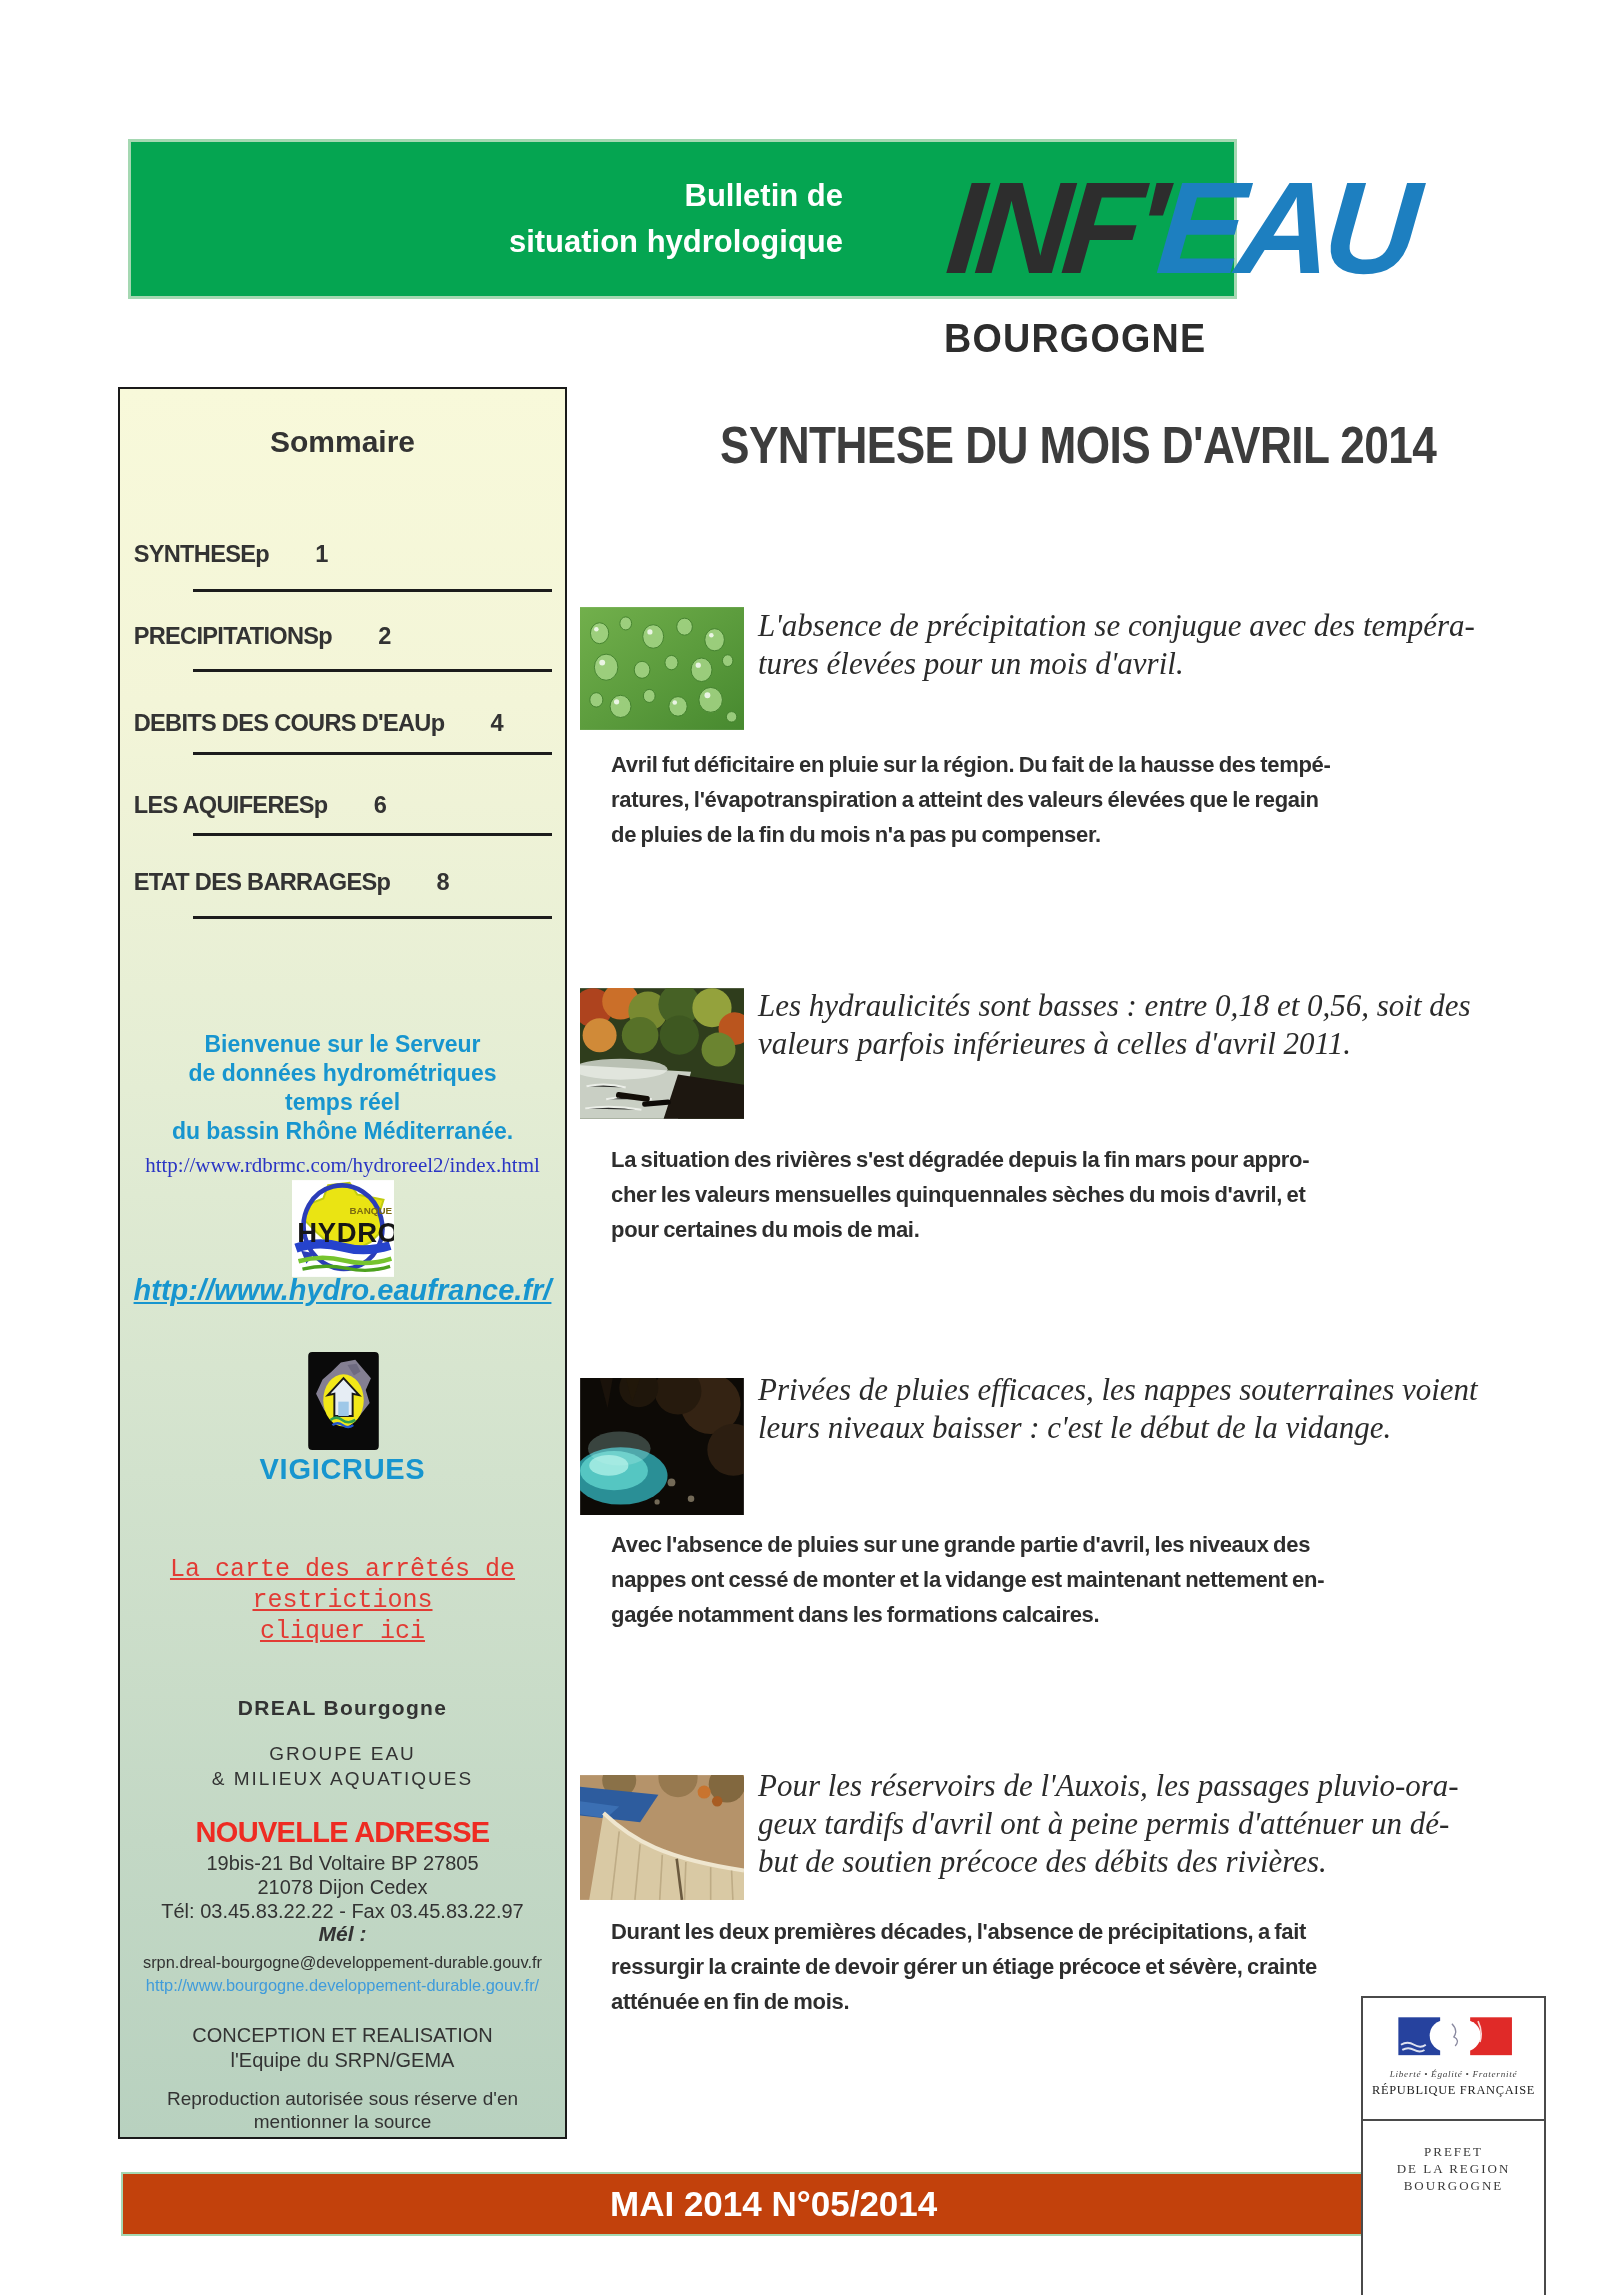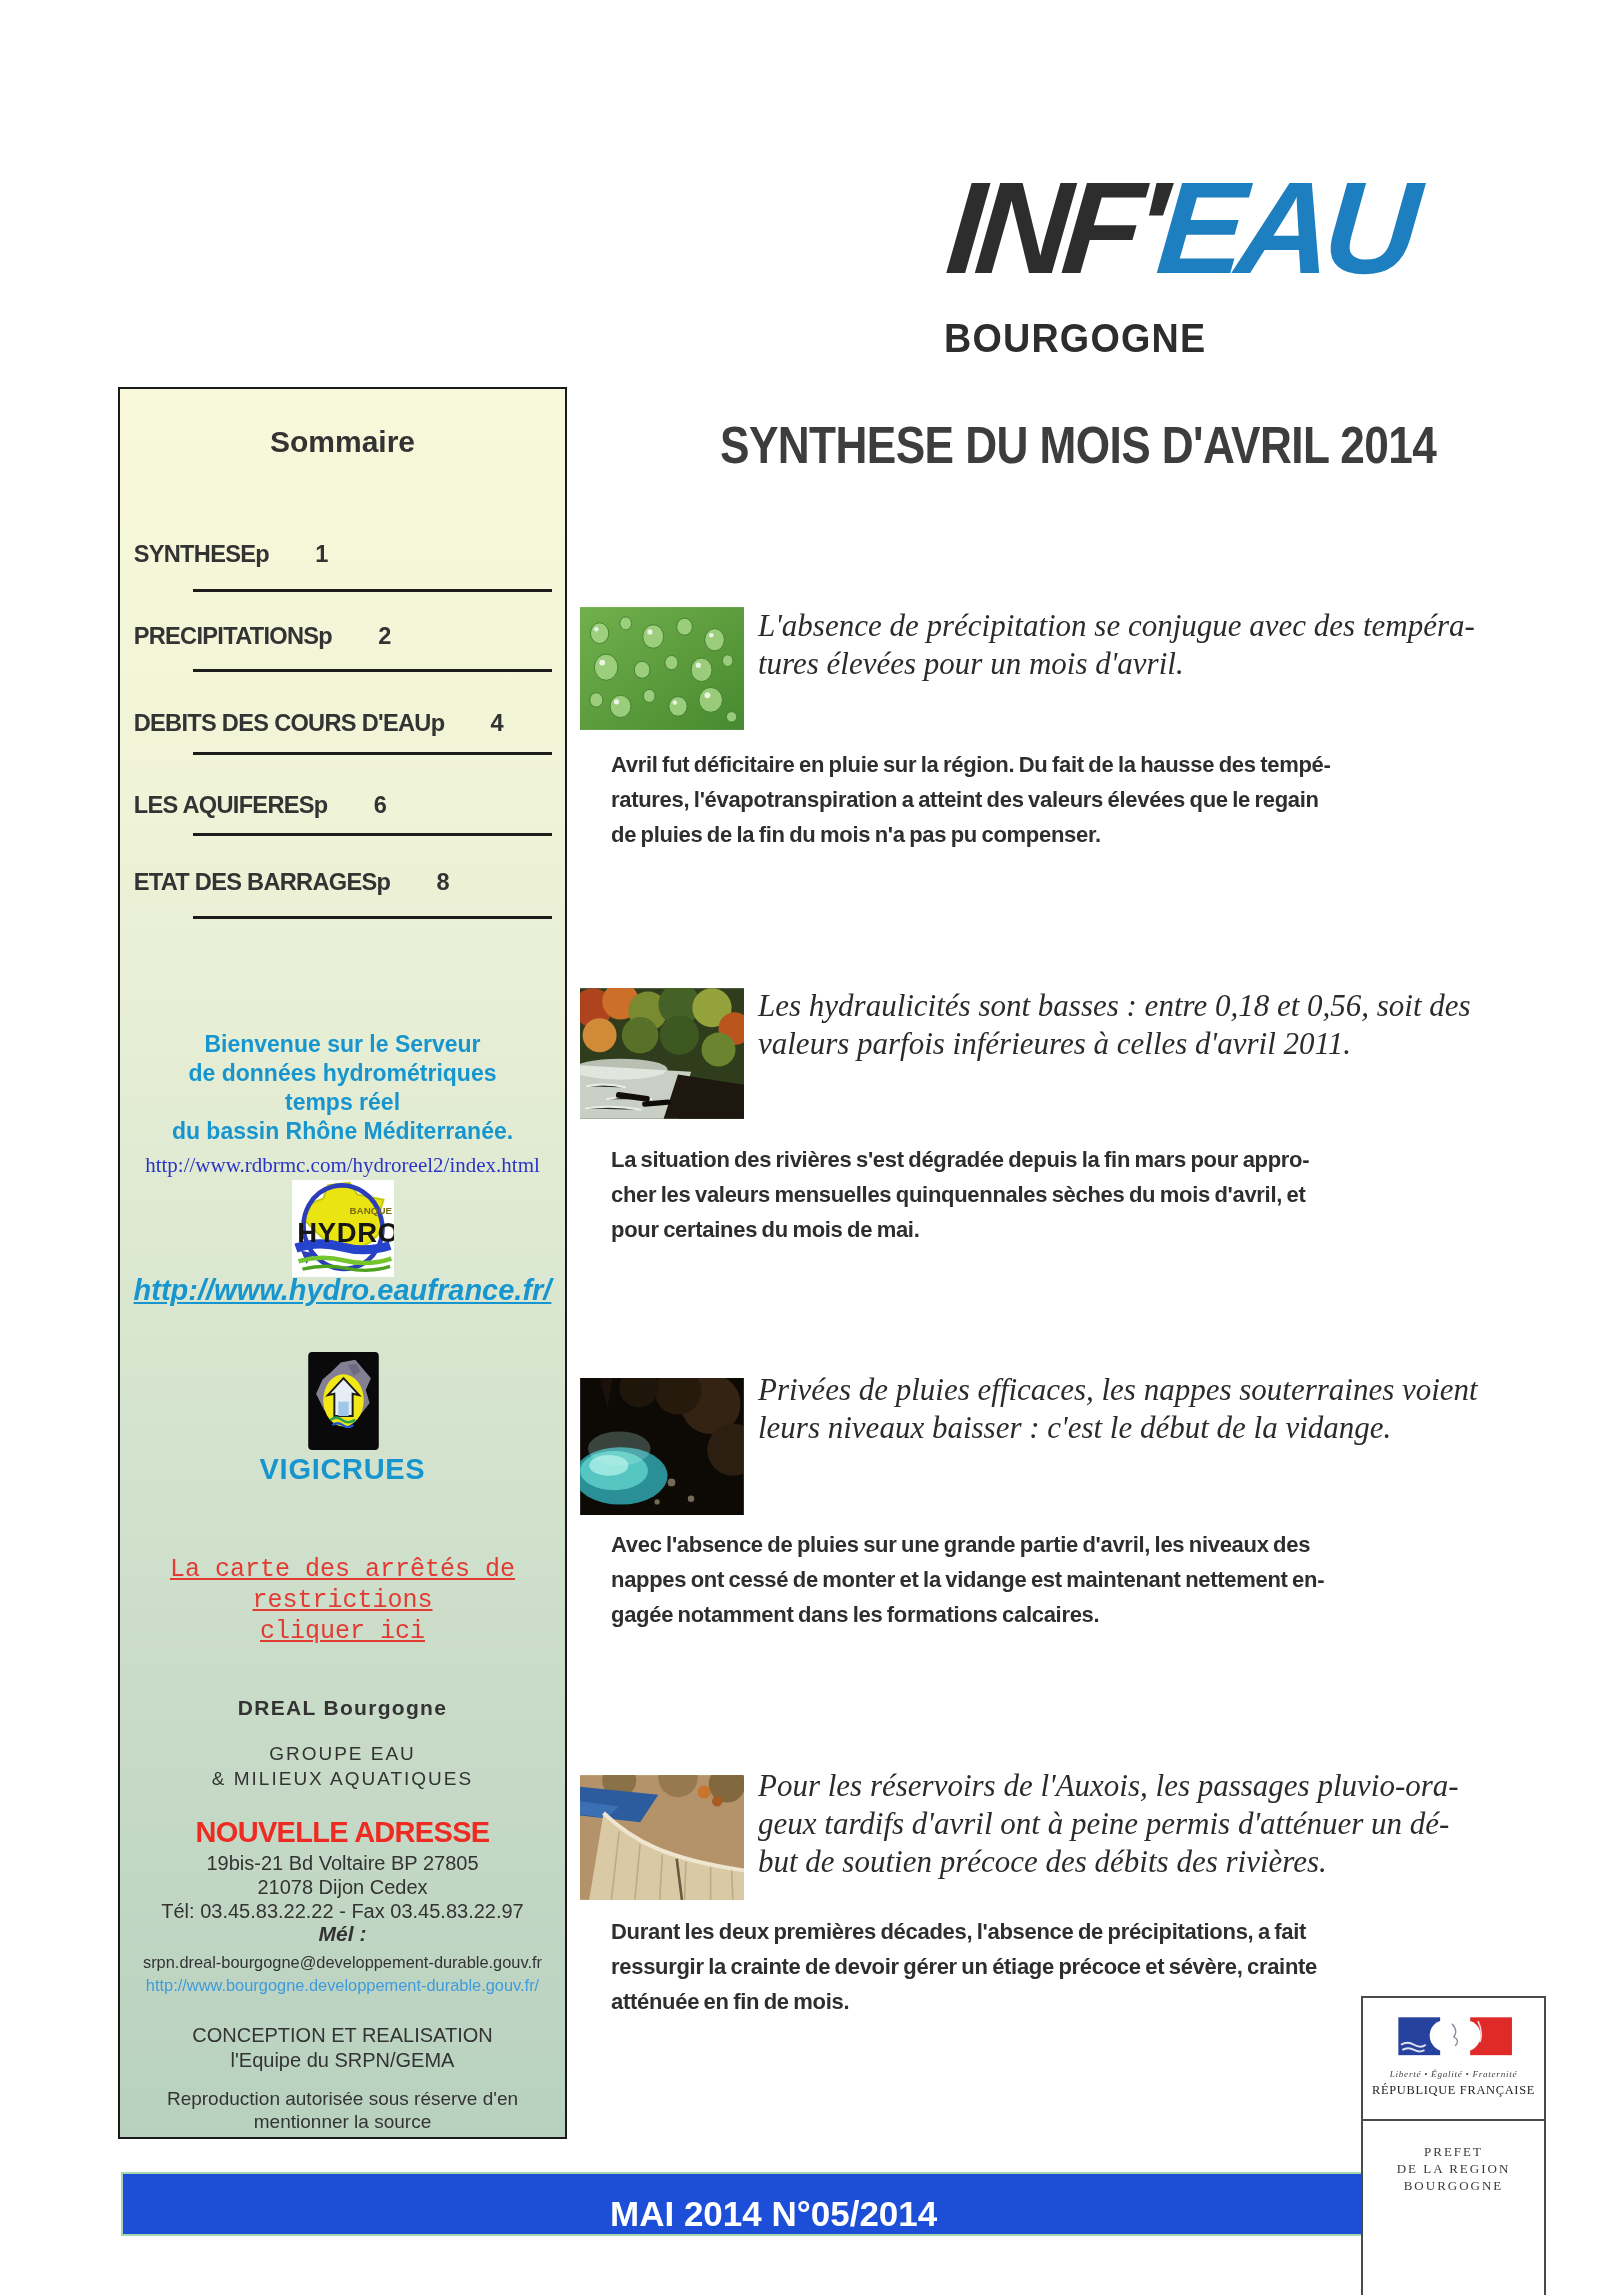--- a/index.html
+++ b/index.html
@@ -74,42 +74,46 @@
     font-size:31px; line-height:38px; color:#2b2b2b; white-space:pre;
   }
   .body-text {
     left:611px; width:955px; font-size:22px; font-weight:bold; font-stretch:condensed;
     line-height:35px; color:#2e2e2e; letter-spacing:-0.3px; word-spacing:-1.3px; white-space:pre;
   }
 
   
   .bottombar {
     left:121px; top:2172px; width:1330px; height:64px;
-    background:#1d4ed8; border:2.6px solid #a5d8b2; box-sizing:border-box;
-    display:flex; align-items:flex-end; padding-left:487px;
+    background:#c2410c; border:2.6px solid #a5d8b2; box-sizing:border-box;
+    display:flex; align-items:center; padding-left:487px;
   }
   .bottombar span { color:#ffffff; font-weight:bold; font-size:35px; letter-spacing:0; }
 
   
   .prefet {
     left:1361px; top:1996px; width:185px; height:302px;
     border:2px solid #4a4a4a; box-sizing:border-box; background:#ffffff;
   }
   .prefet .abs { left:0; width:100%; text-align:center; }
   .marianne { left:calc(50% - 65px) !important; top:18.3px; width:131px !important; height:47px; }
   .motto { top:71px; font-family:"Liberation Serif",serif; font-style:italic; font-size:9.2px; color:#444444; letter-spacing:0.7px; }
   .republique { top:85px; font-family:"Liberation Serif",serif; font-weight:normal; font-size:12.4px; color:#222222; letter-spacing:0.7px; }
   .prefet-sep { top:121px; height:2px; background:#4a4a4a; }
   .prefet-lines { top:145px; font-family:"Liberation Serif",serif; font-size:13px; color:#3a3a3a; letter-spacing:2px; line-height:17px; white-space:pre-line; }
 </style>
 </head>
 <body>
 
 <div class="page">
 
+  <div class="abs topbar">
+    <div class="topbar-title">Bulletin de
+situation hydrologique</div>
+  </div>
   <div class="abs infeau"><span>INF'</span><span class="eau">EAU</span></div>
   <div class="abs region-label">BOURGOGNE</div>
 
   <div class="abs sidebar">
     <div class="abs sb-title">Sommaire</div>
 
     <div class="abs toc-row" style="top:152px">
       <span>SYNTHESE</span>
       <span class="toc-page">
           <span>p</span>

